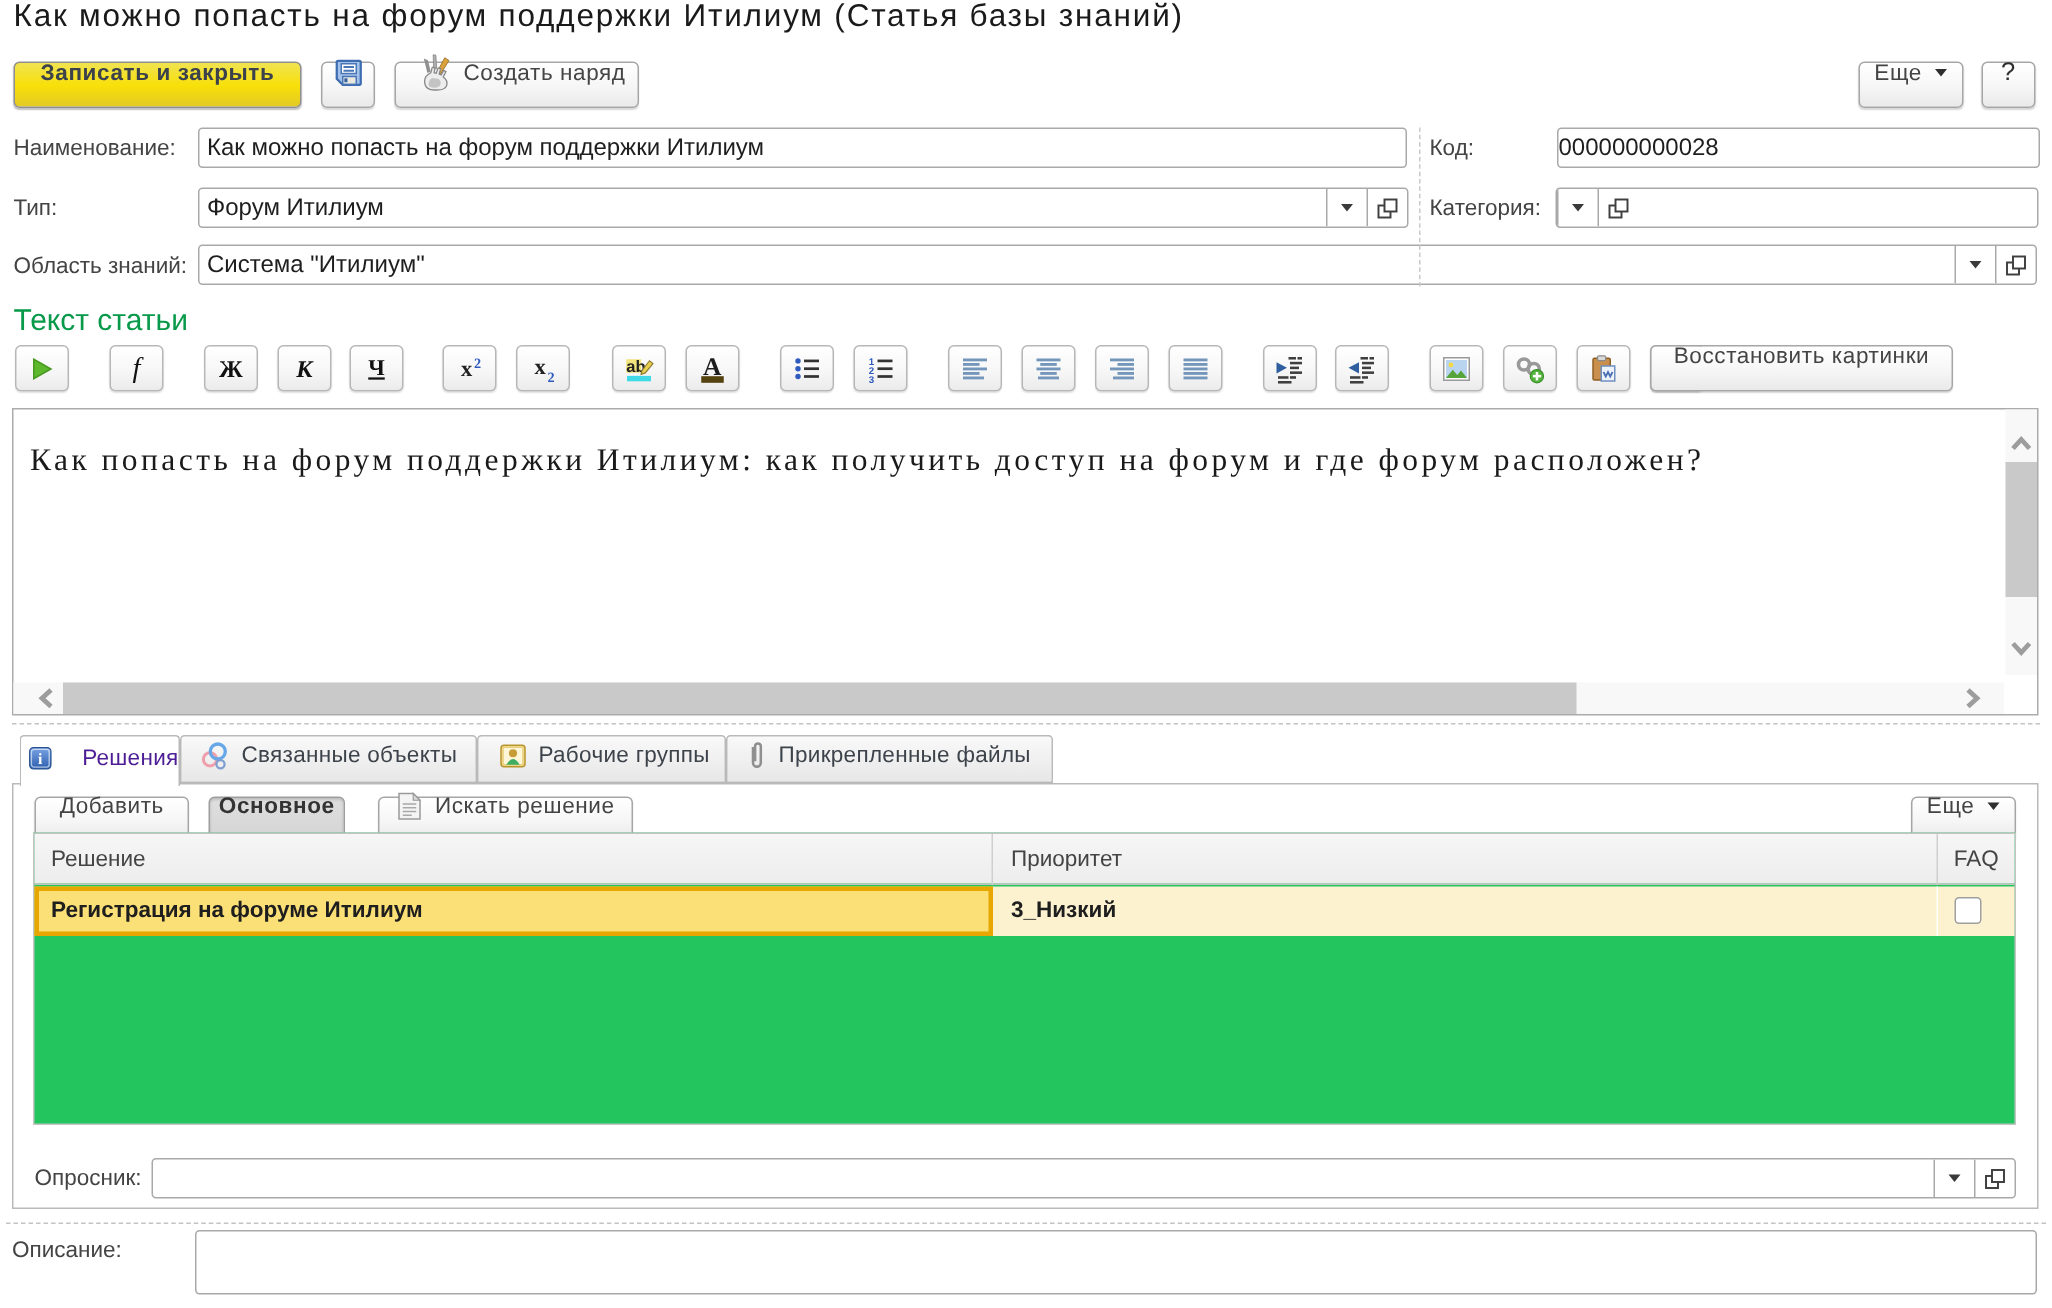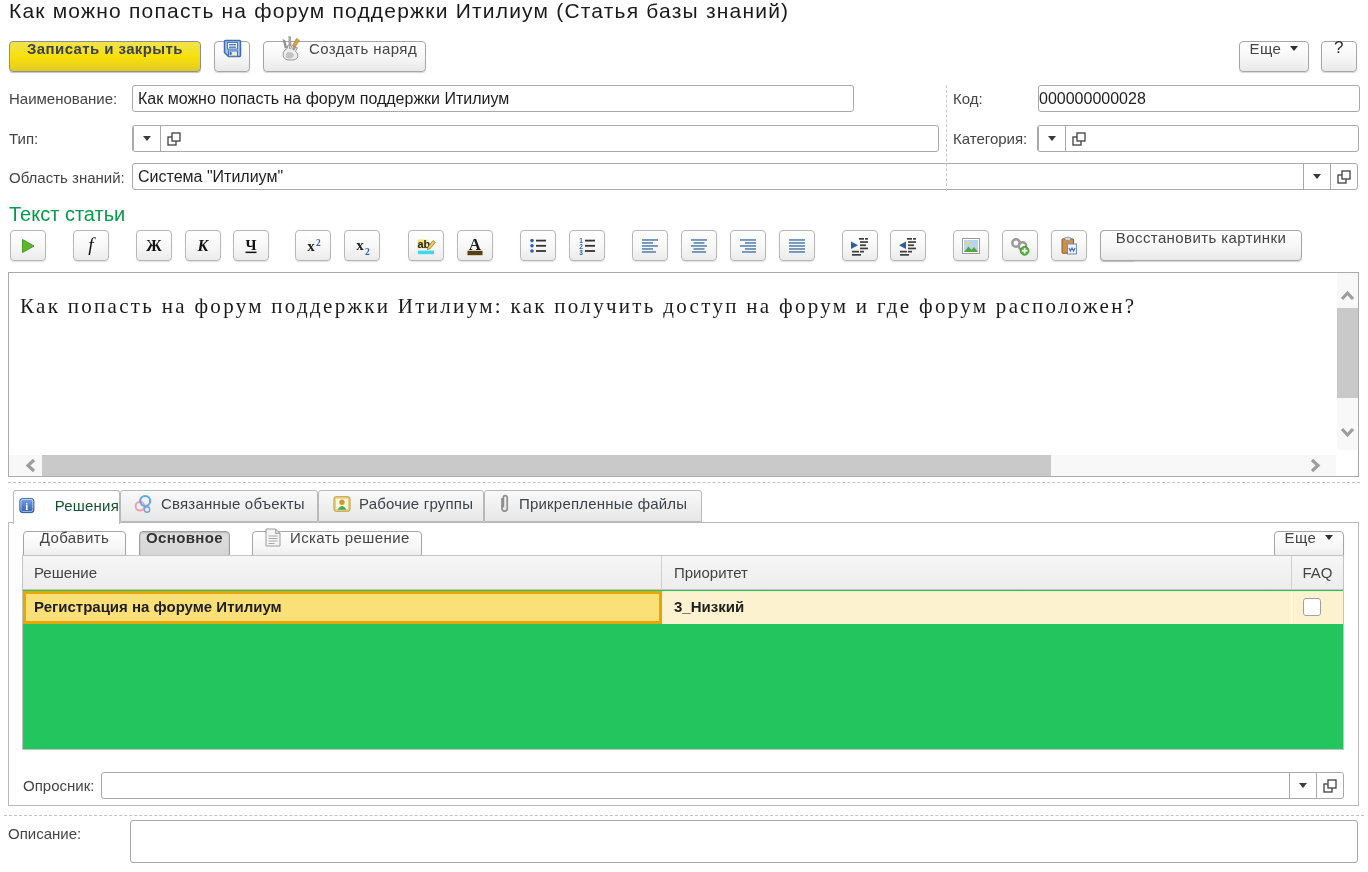--- a/index.html
+++ b/index.html
@@ -39,26 +39,27 @@
 <path d="M19.5 3.5 l2.8 1.8 -5.8 9.5 -2.3-1.4 z" fill="#dba23c" stroke="#9a712a" stroke-width=".6"></path>
 <path d="M12.5 25 q-5.5 0 -6.3-4.2 q-.7-3.8 1.8-5.8 l2.2-1.6 1-3.6 1.7.4 -.4 3.3 1.3.3 1.3-3.5 1.7.4 -1 3.7 1.3.5 1.7-3 1.5.8 -1.8 3.6 q3.2 2.3 2.3 5.6 q-1 3.1-6.3 3.1z" fill="#ededed" stroke="#8a8a8a" stroke-width=".9"></path>
 <path d="M9 22.5 q3.5 2 7 0 q1.8-2.5 -.5-4.8 l-4.5-.7 q-3 2-2 5.5z" fill="#9a9a9a" opacity=".5"></path>
 </svg>
 <span style="color:#454545">Создать наряд</span>
   </div>
 <div class="btn" style="left:1239px;top:41px;width:70px;height:31px">Еще&nbsp;&nbsp;<span class="caret" style="border-top-color:#2f2f2f"></span></div>
 <div class="btn" style="left:1321px;top:41px;width:36px;height:31px;font-size:17px;color:#2f2f2f">?</div>
 
 <div class="lbl" style="left:9px;top:90px">Наименование:</div>
-<div class="inp" style="left:132px;top:85px;width:722px;height:27px">Как можно попасть на форум поддержки Итилиум</div>
+<div class="inp" style="left:132px;top:85px;width:806px;height:27px">Как можно попасть на форум поддержки Итилиум</div>
 <div class="lbl" style="left:953px;top:90px">Код:</div>
 <div class="inp" style="left:1038px;top:85px;width:322px;height:27px;padding-left:0">000000000028</div>
 
 <div class="lbl" style="left:9px;top:130px">Тип:</div>
 <div class="combo" style="left:132px;top:125px;width:807px;height:27px">
+    <div class="ct">Форум Итилиум</div>
     <div class="ca">
       <span class="caret"></span>
     </div>
     <div class="ca">
       <svg width="14" height="14" viewBox="0 0 14 14">
         <rect x="1" y="5" width="8" height="8" fill="none" stroke="#3f3f3f" stroke-width="1.3"></rect>
         <rect x="5" y="1" width="8" height="8" fill="#fff" stroke="#3f3f3f" stroke-width="1.3"></rect>
       </svg>
     </div>
   </div>
@@ -324,21 +325,21 @@
       <defs>
         <linearGradient id="gi" x1="0" y1="0" x2="0" y2="1">
           <stop offset="0" stop-color="#7aa3e4"></stop>
           <stop offset="1" stop-color="#2c5fae"></stop>
         </linearGradient>
       </defs>
       <rect x="1" y="1" width="19" height="19" rx="3.5" fill="url(#gi)" stroke="#27508f" stroke-width="1"></rect>
       <rect x="2.6" y="2.6" width="15.8" height="15.8" rx="2.3" fill="none" stroke="#ffffff" stroke-opacity=".6" stroke-width="1.2"></rect>
       <text x="10.5" y="16" text-anchor="middle" font-family="Liberation Serif" font-weight="bold" font-size="14" fill="#fff">i</text>
     </svg>
-    <span style="margin-left:20px;color:#14532d">Решения</span>
+    <span style="margin-left:20px;color:#4c1d95">Решения</span>
   </div>
 
 <div class="ab" style="left:8px;top:522px;width:1351px;height:284px;border:1px solid #b9b9b9;background:#fff"></div>
 
 <div class="btn" style="left:23px;top:531px;width:103px;height:30px">Добавить</div>
 <div class="btn" style="left:139px;top:531px;width:91px;height:30px;background:linear-gradient(180deg,#dfdfdf,#d4d4d4);border-color:#9e9e9e;box-shadow:inset 0 1px 2px rgba(0,0,0,.18);font-weight:bold;color:#333">Основное</div>
 <div class="btn" style="left:252px;top:531px;width:170px;height:30px;justify-content:flex-start;padding-left:12px"><svg width="16" height="19" viewBox="0 0 16 19" style="margin-right:9px">
       <path d="M1 1 h9.5 l4.5 4.5 V18 H1 z" fill="#f4f4f4" stroke="#9a9a9a" stroke-width="1"></path>
       <path d="M10.5 1 l4.5 4.5 h-4.5 z" fill="#d9d9d9" stroke="#9a9a9a" stroke-width=".8"></path>
       <g stroke="#a9a9a9" stroke-width="1">

